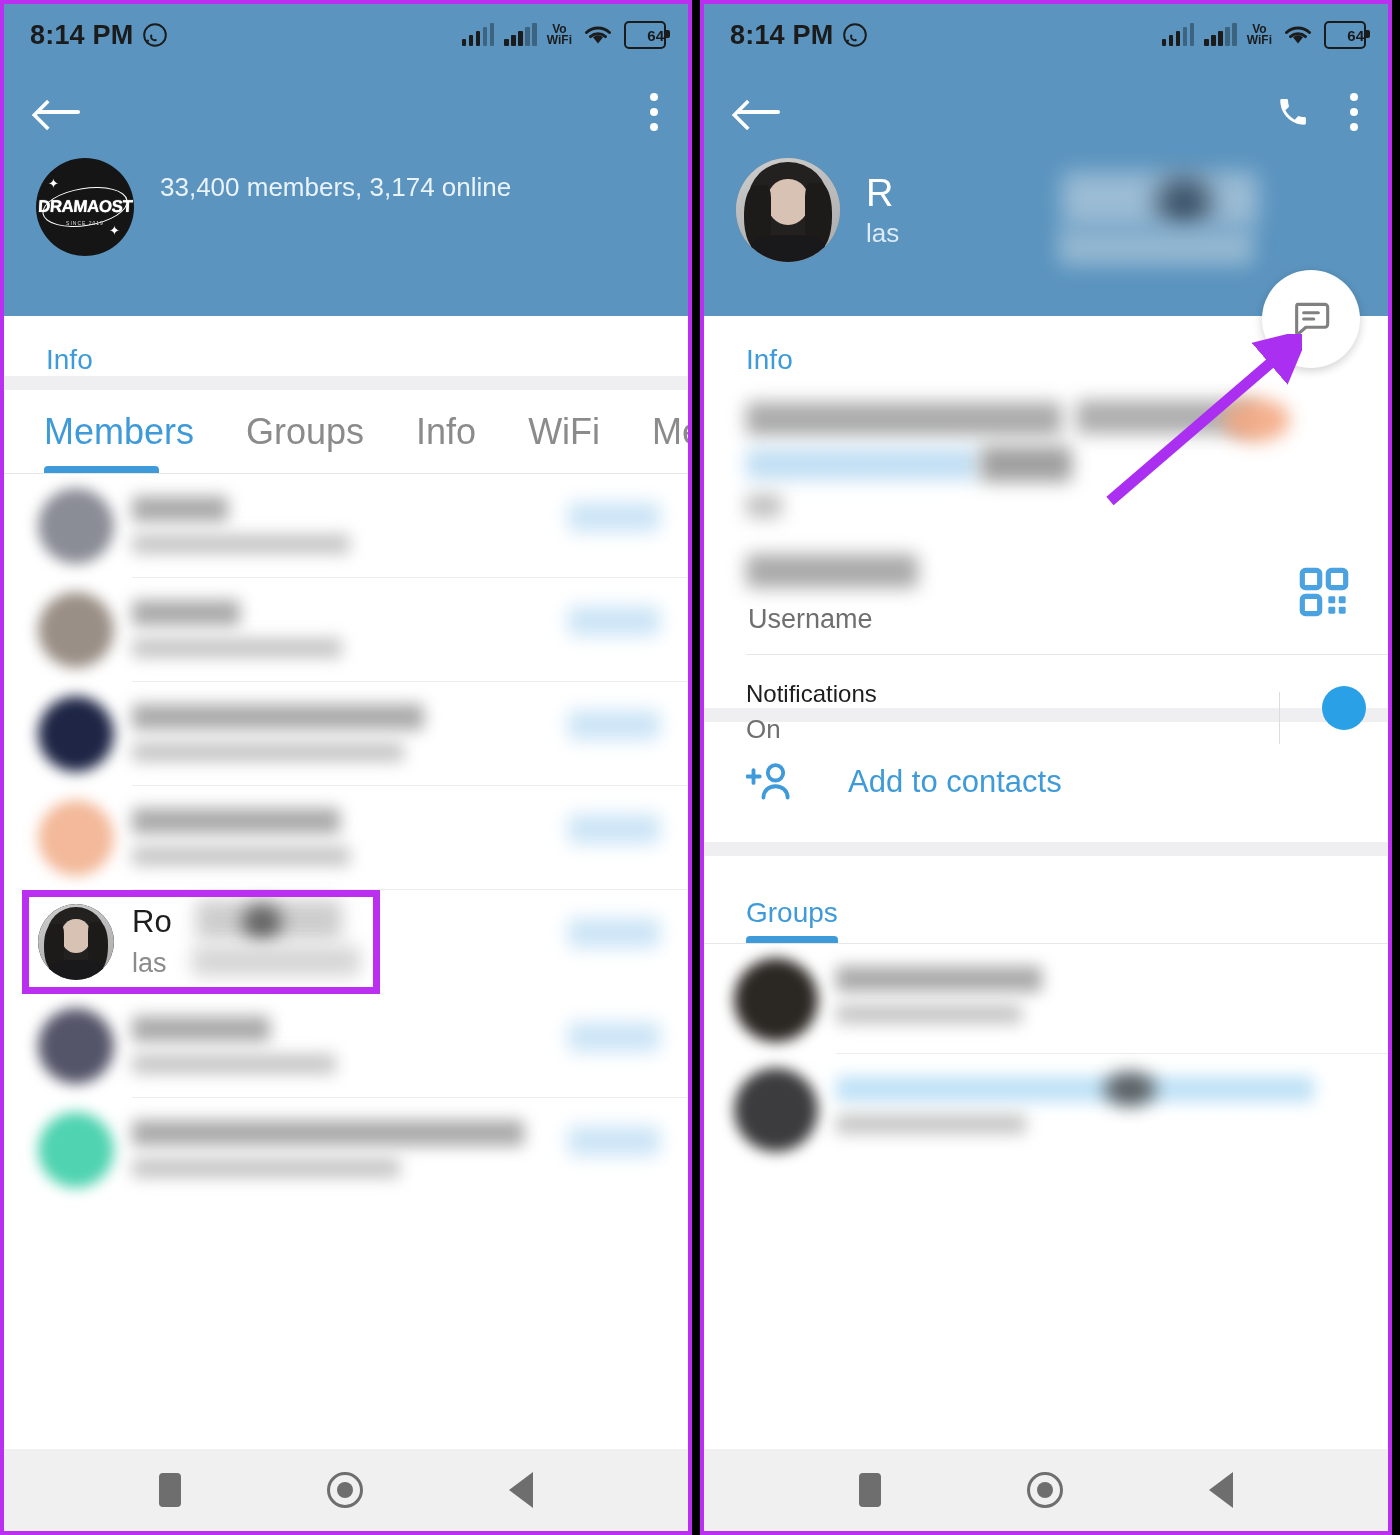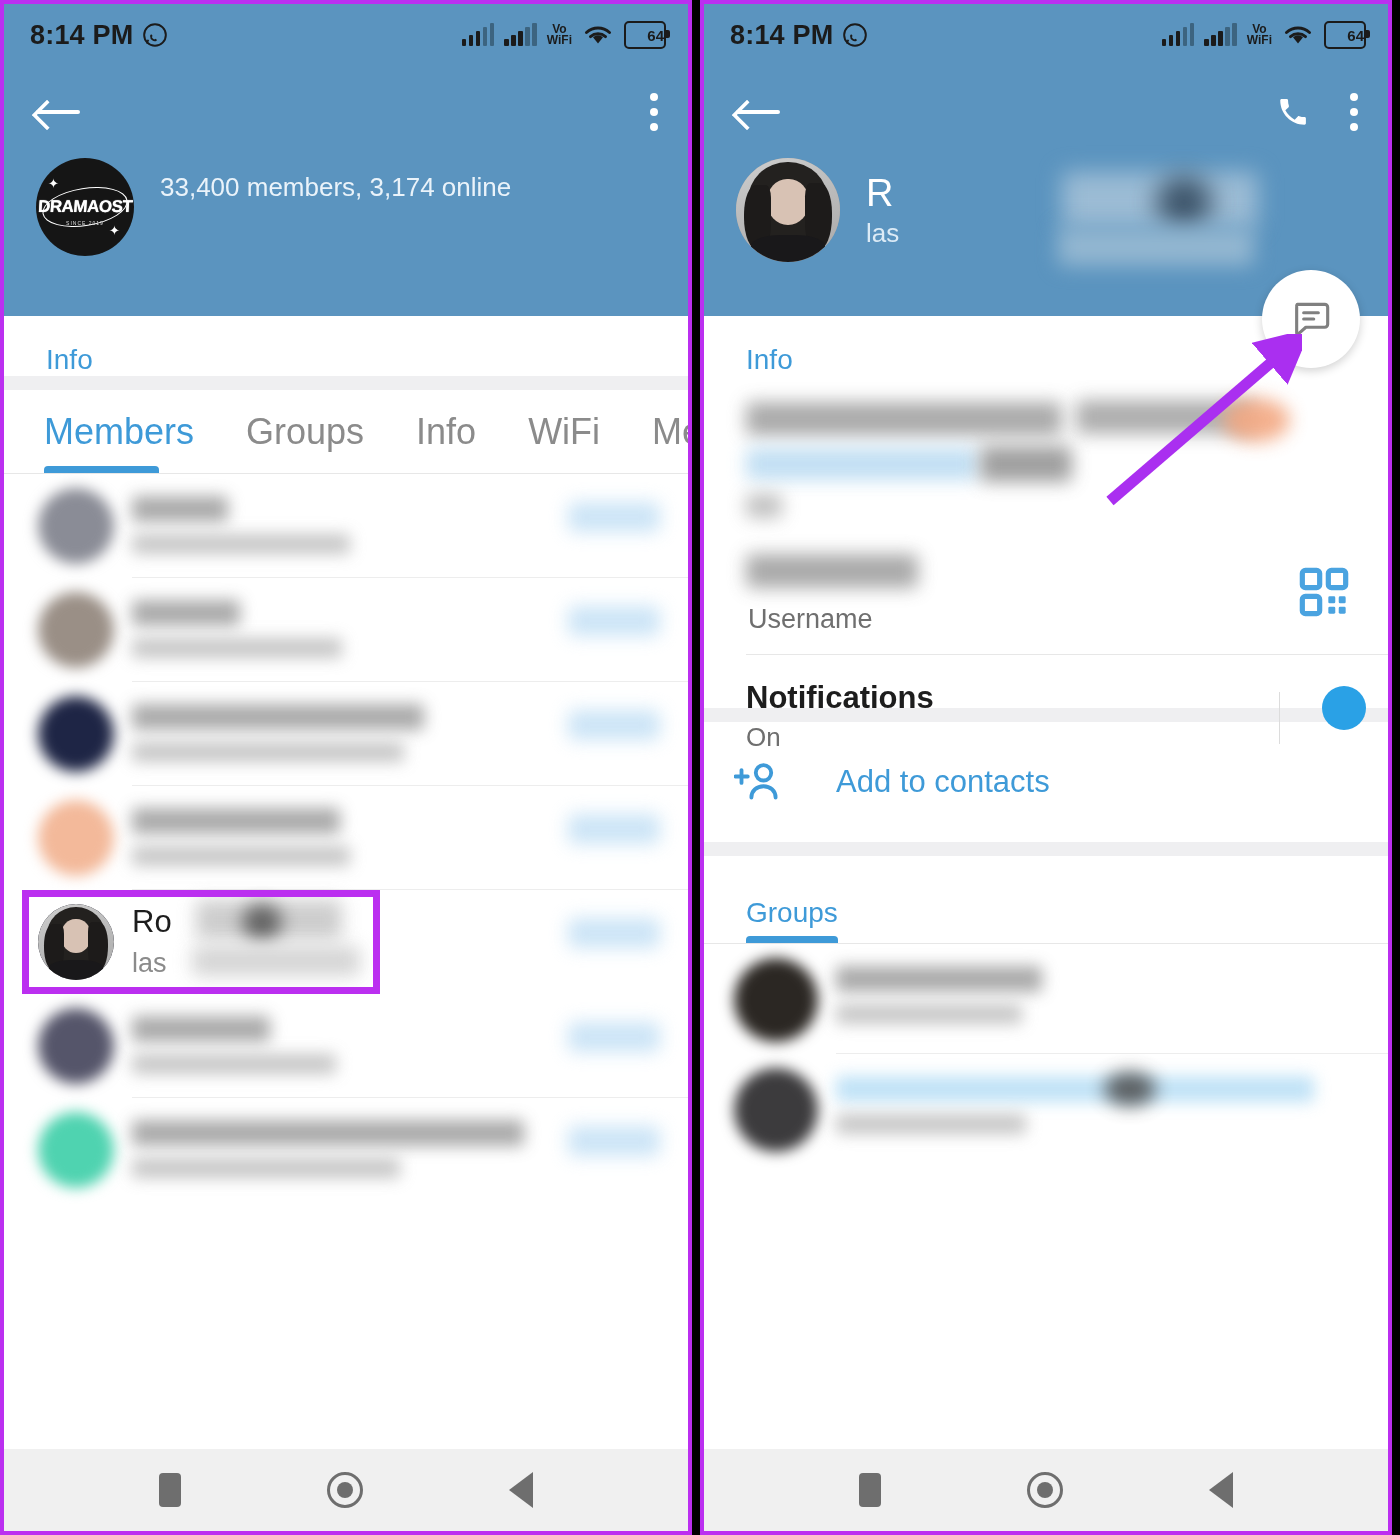--- a/index.html
+++ b/index.html
@@ -143,25 +143,25 @@
              background:#c3e0f5; filter:blur(9px); opacity:.85; }
   .m-line { position:absolute; left:128px; right:0; bottom:0; height:1px; background:#ededed; }
 
   .highlight-box { position:absolute; left:18px; width:358px; height:104px;
                    border:7px solid #bb2ff0; z-index:6; background:transparent; }
 
   .username-label { font-size:27px; color:#6f6f6f; }
 
   .qr { width:52px; height:52px; position:relative; }
 
-  .add-contact { display:flex; align-items:center; height:120px; padding-left:30px; gap:54px; }
+  .add-contact { display:flex; align-items:center; height:120px; padding-left:42px; gap:54px; }
   .add-label { font-size:31px; color:#3e9ad8; }
 
   .notif-row { position:relative; height:130px; padding:26px 0 0 42px; }
-  .notif-title { font-size:31px; color:#1d1d1d;font-weight:bold; }
+  .notif-title { font-size:24px; color:#1d1d1d; }
   .notif-sub { font-size:26px; color:#6f6f6f; margin-top:6px; }
   .notif-sep { position:absolute; right:108px; top:34px; width:1px; height:52px; background:#dcdcdc; }
 
   
   .navbar { position:absolute; bottom:0; left:0; right:0; height:82px; background:#f0f0f0;
             display:flex; align-items:center; justify-content:center; gap:146px; }
   .nav-sq { width:22px; height:34px; background:#6e6e6e; border-radius:4px; }
   .nav-cir { width:36px; height:36px; border-radius:50%; border:3px solid #6e6e6e;
              display:flex; align-items:center; justify-content:center; }
   .nav-cir i { width:16px; height:16px; border-radius:50%; background:#6e6e6e; display:block; }

